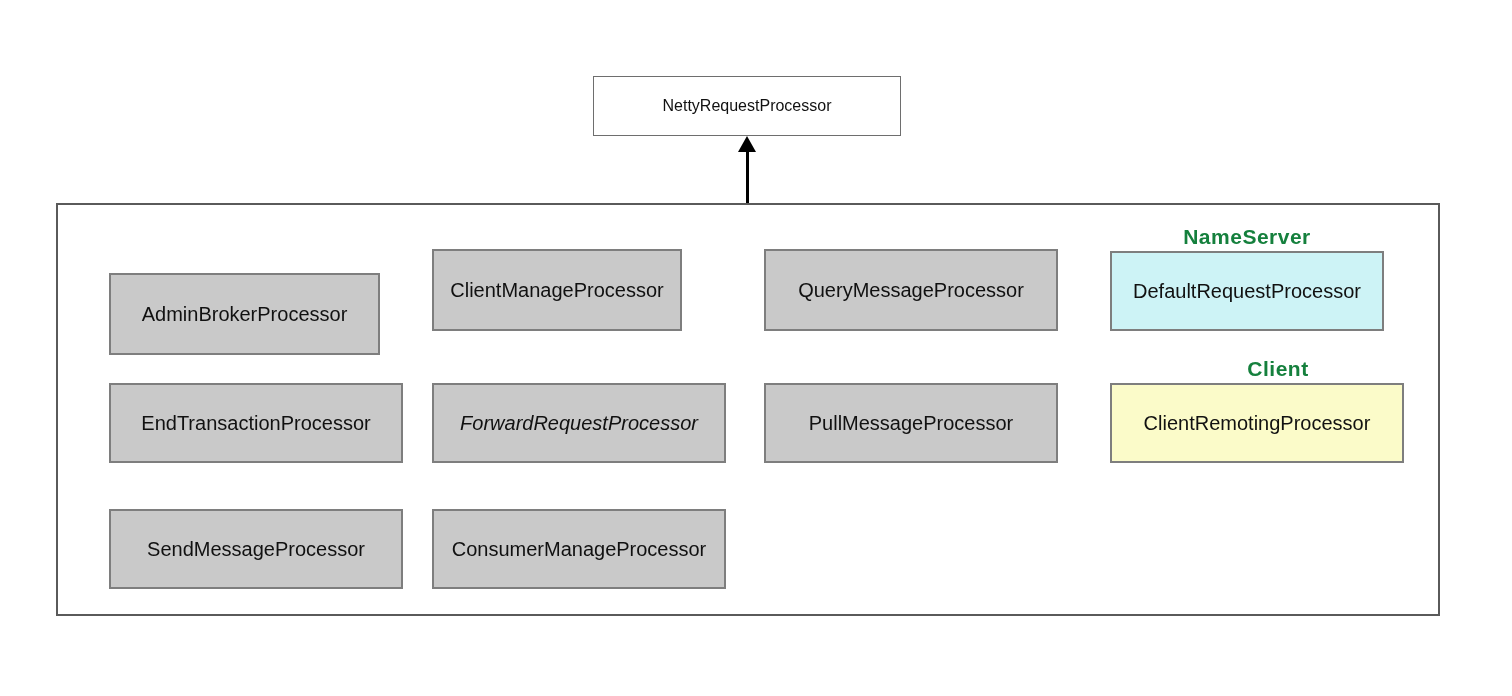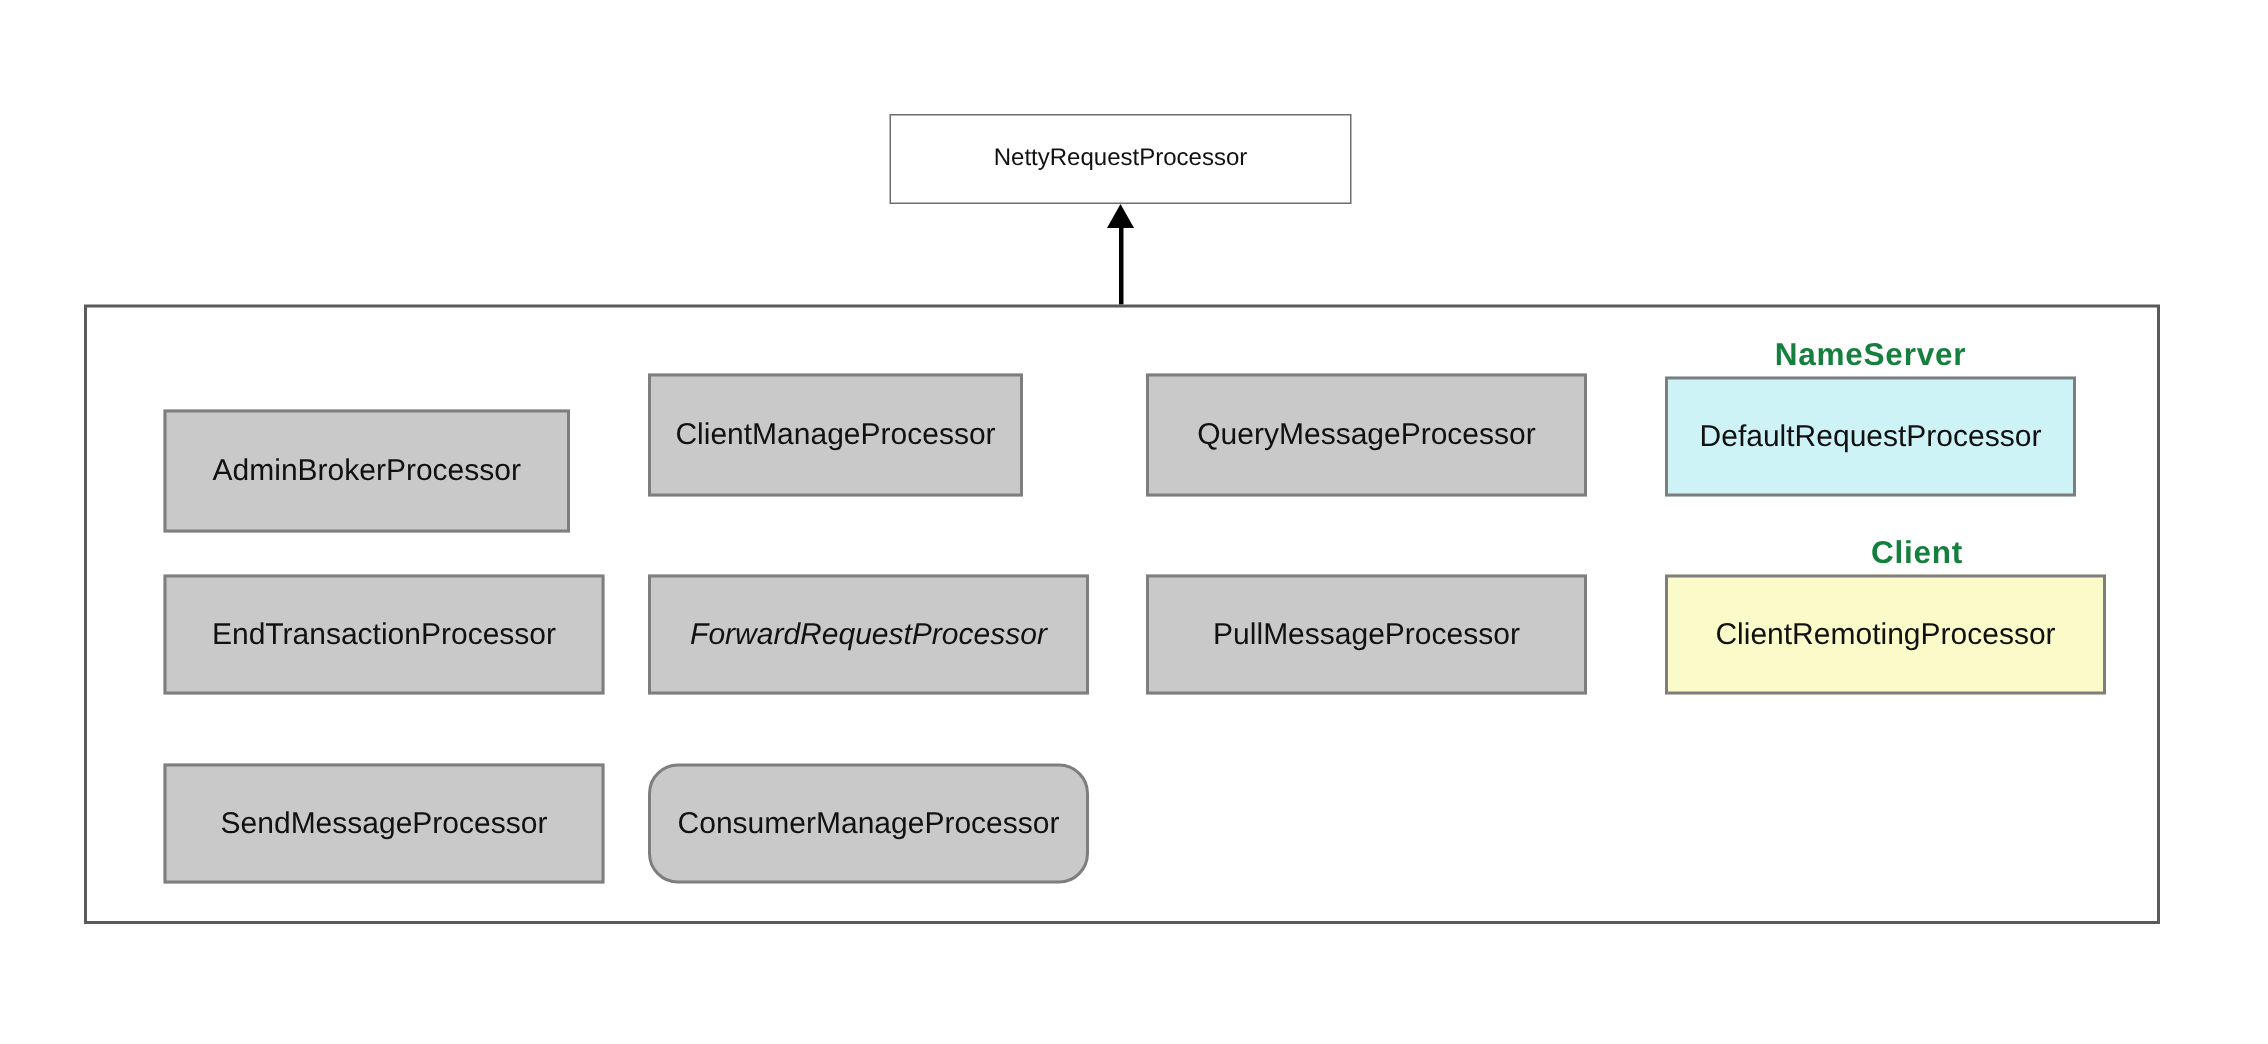--- a/index.html
+++ b/index.html
@@ -74,21 +74,21 @@
 
   
   .p-endtx    { left: 51px;   top: 178px; width: 294px; height: 80px; }
   .p-forward  { left: 374px;  top: 178px; width: 294px; height: 80px; font-style: italic; }
   .p-pullm    { left: 706px;  top: 178px; width: 294px; height: 80px; }
   .p-clientr  { left: 1052px; top: 178px; width: 294px; height: 80px; }
   .lbl-client { left: 1073px; top: 152px; width: 294px; }
 
   
   .p-sendm    { left: 51px;   top: 304px; width: 294px; height: 80px; }
-  .p-consumer { left: 374px;  top: 304px; width: 294px; height: 80px; border-radius: 20px; }
+  .p-consumer { left: 374px;  top: 304px; width: 294px; height: 80px; }
 
   .watermark {
     position: absolute;
     right: 10px; top: 654px;
     font-size: 17px;
     color: #c6c6c6;
     margin-top: 40px;
   }
 </style>
 </head>

